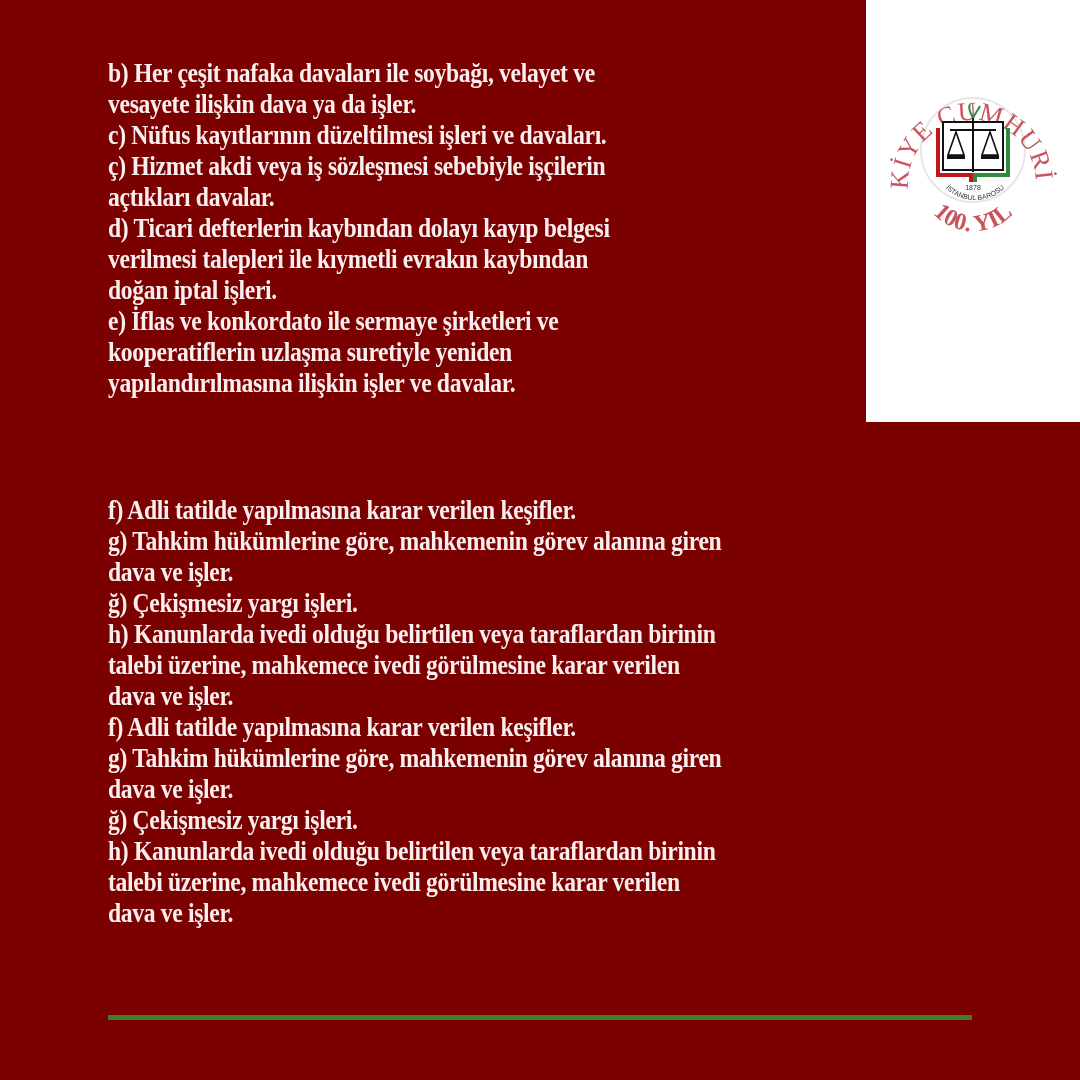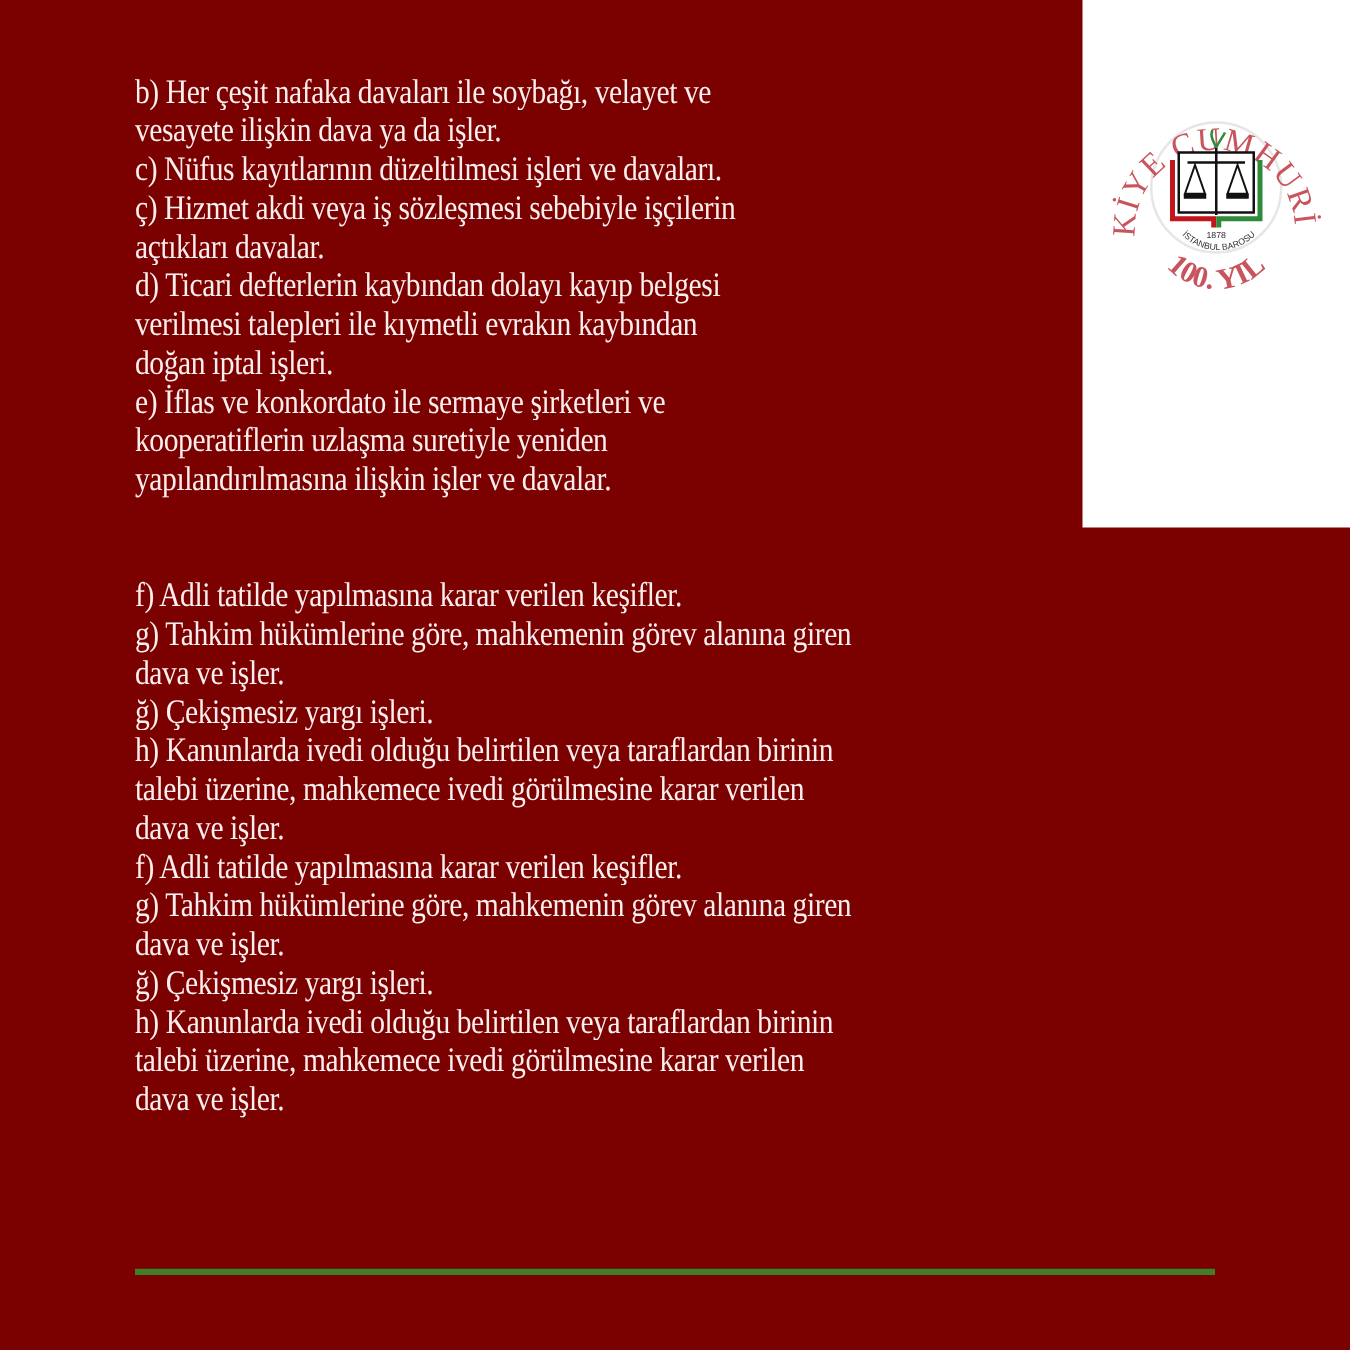--- a/index.html
+++ b/index.html
@@ -10,28 +10,28 @@
     font-family:"Liberation Serif", "DejaVu Serif", serif;
   }
   .logo-panel {
     position:absolute; left:866px; top:0; width:214px; height:422px;
     background:#ffffff;
   }
   .logo-svg { position:absolute; left:0; top:0; width:214px; height:422px; }
   .text-block {
     position:absolute; left:108px;
     color:#fbeeee;
-    font-weight:normal;
+    font-weight:bold;
     font-size:27.5px;
     line-height:31px;
     letter-spacing:-0.4px;
     white-space:nowrap;
   }
   .block-1 { top:57px; }
-  .block-2 { top:460px; }
+  .block-2 { top:494px; }
   .line { display:block; transform-origin:left center; transform:scaleX(0.86); }
   .divider {
     position:absolute; left:108px; top:1015px; width:864px; height:5px;
     background:#3f7f2a;
   }
 </style>
 </head>
 <body>
 
 <div class="logo-panel">

